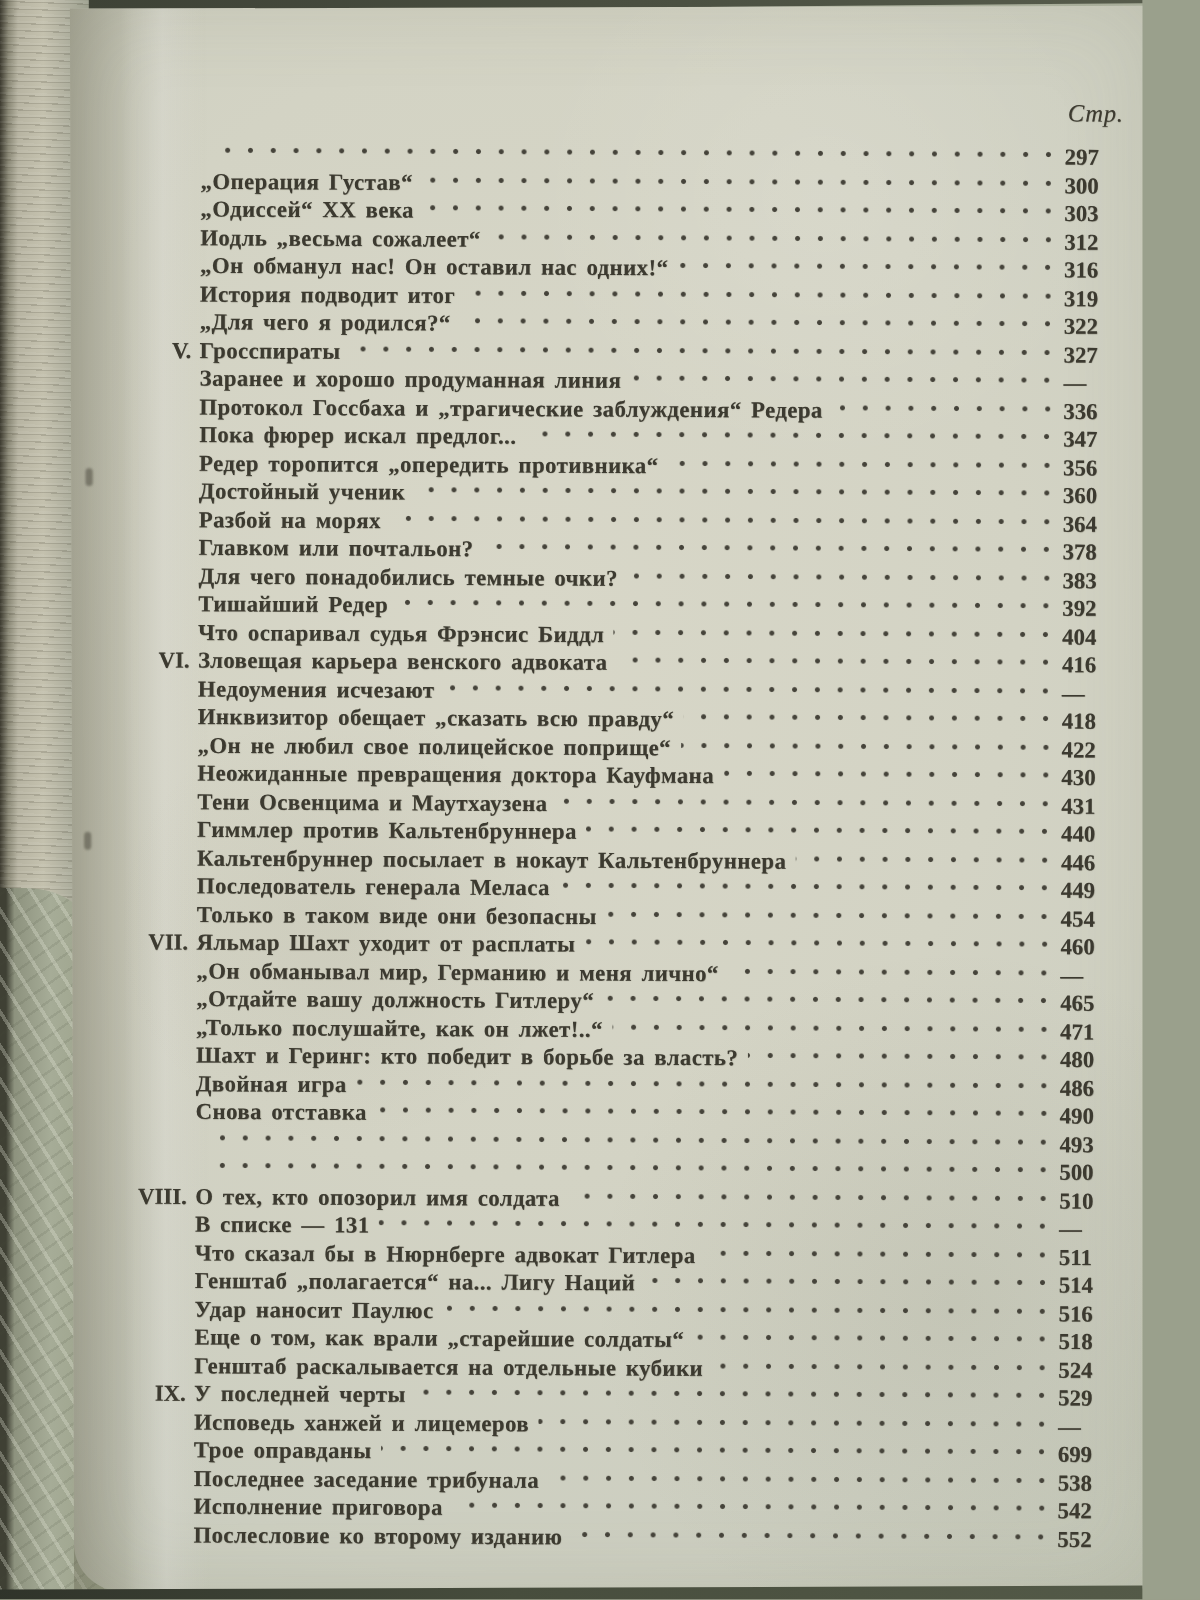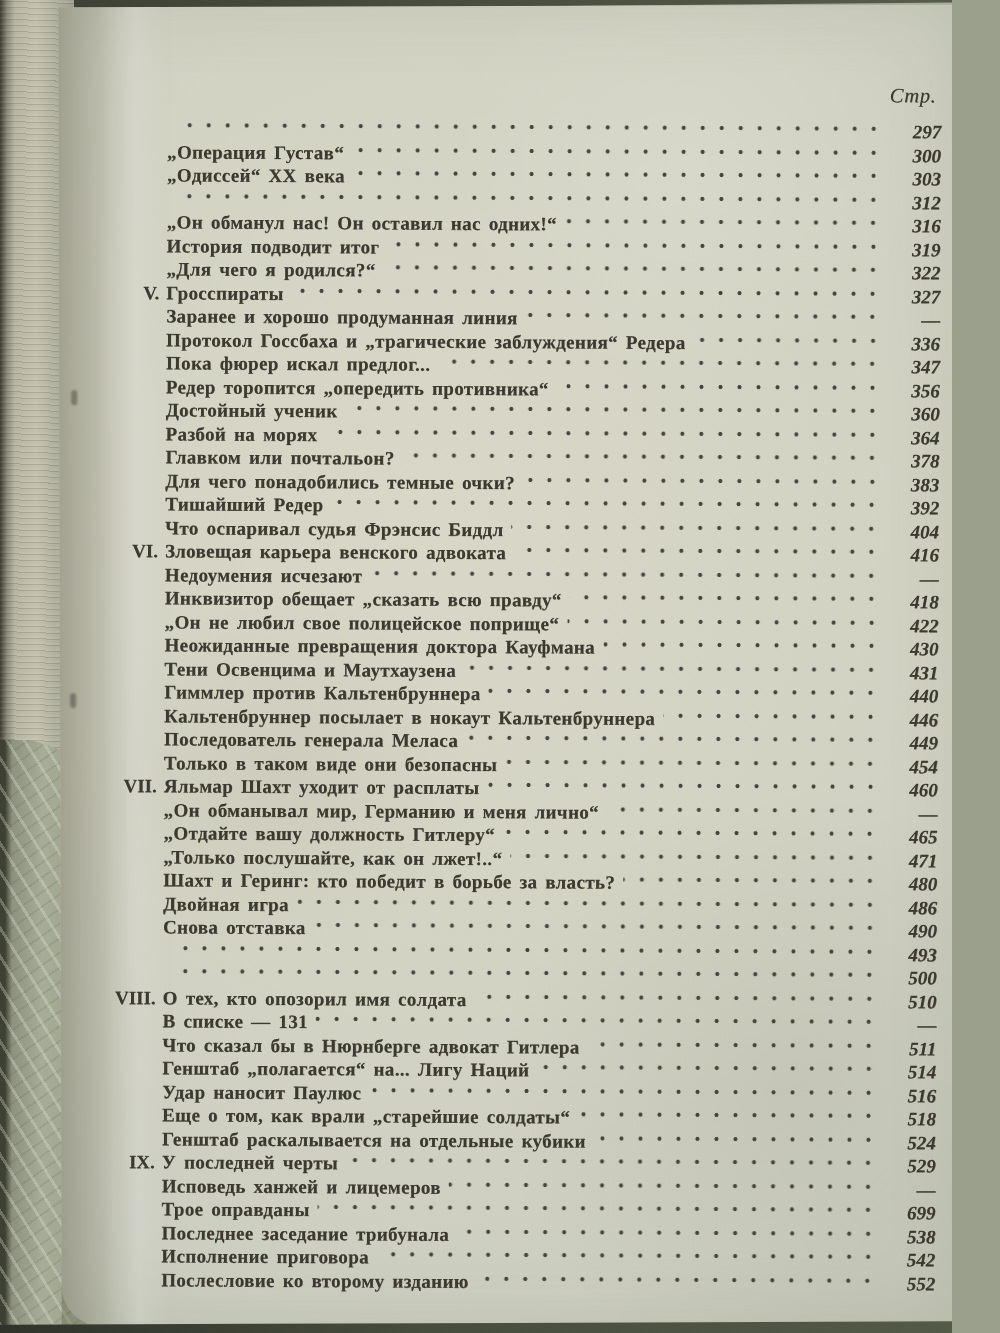--- a/index.html
+++ b/index.html
@@ -60,21 +60,21 @@
   .toc-header{text-align:right;font-style:italic;font-weight:400;font-size:20.5px;
     letter-spacing:.6px;padding-right:5px;margin-bottom:13px;line-height:24px;}
   .toc-row{display:flex;height:23.5px;line-height:23.5px;white-space:nowrap;}
   .toc-roman{flex:0 0 52px;text-align:right;padding-right:7px;}
   .toc-title{flex:0 0 auto;letter-spacing:.35px;word-spacing:2.8px;}
   .toc-leader{flex:1 1 auto;margin-left:8px;margin-right:2px;
     background-image:radial-gradient(circle, #45433a 1.7px, rgba(69,67,58,.5) 2px, transparent 2.5px);
     background-size:19px 23.5px;
     background-repeat:repeat-x;
     background-position:right 2px bottom 3px;}
-  .toc-page{flex:0 0 54px;text-align:right;font-style:italic;}
+  .toc-page{flex:0 0 54px;text-align:left;}
 </style>
 </head>
 <body>
 
 <div class="photo">
   <div class="page-stack-top"></div>
   <div class="top-edge"></div>
   <div class="left-edge-upper"></div>
   <div class="left-edge-lower"></div>
 
@@ -100,20 +100,21 @@
             <span class="toc-page">300</span>
           </div>
           <div class="toc-row">
             <span class="toc-roman"></span>
             <span class="toc-title">„Одиссей“ XX века</span>
             <span class="toc-leader"></span>
             <span class="toc-page">303</span>
           </div>
           <div class="toc-row">
             <span class="toc-roman"></span>
+            <span class="toc-title">Иодль „весьма сожалеет“</span>
             <span class="toc-leader"></span>
             <span class="toc-page">312</span>
           </div>
           <div class="toc-row">
             <span class="toc-roman"></span>
             <span class="toc-title">„Он обманул нас! Он оставил нас одних!“</span>
             <span class="toc-leader"></span>
             <span class="toc-page">316</span>
           </div>
           <div class="toc-row">

